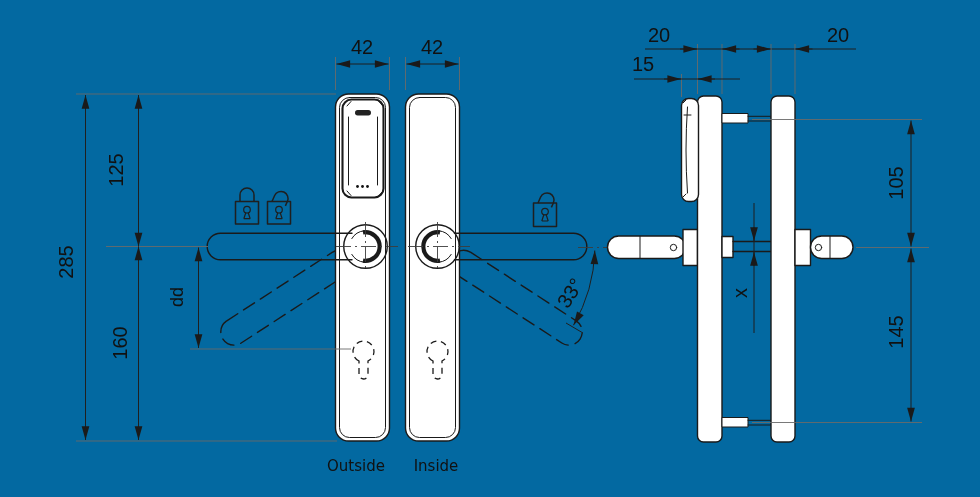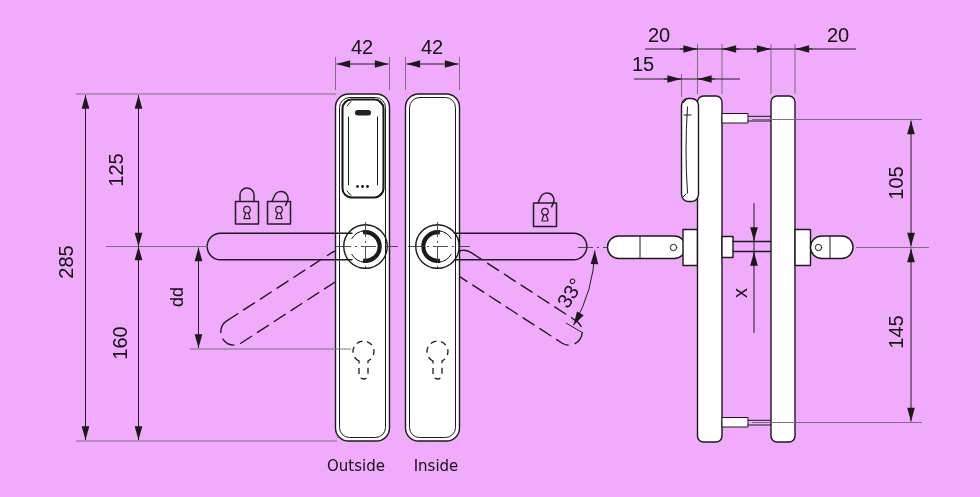--- a/index.html
+++ b/index.html
@@ -1,16 +1,16 @@
 <!DOCTYPE html>
 <html><head>
 <meta charset="utf-8">
 <style>
   html,body{margin:0;padding:0;background:#fff;}
-  .stage{width:980px;height:497px;background:#f0abfc;position:relative;font-family:"Liberation Sans",sans-serif;}
+  .stage{width:980px;height:497px;background:#0369a1;position:relative;font-family:"Liberation Sans",sans-serif;}
   svg{display:block;}
   .geo{fill:none;stroke:#1a1a1a;stroke-width:1.4;stroke-linejoin:round;stroke-linecap:round;}
   .geow{fill:#ffffff;stroke:#1a1a1a;stroke-width:1.4;stroke-linejoin:round;}
   .thick{stroke-width:2.1;}
   .thin{stroke-width:1;}
   .dim{fill:none;stroke:#1f1f1f;stroke-width:1;}
   .ext{fill:none;stroke:#6a6a6a;stroke-width:0.9;}
   .cl{fill:none;stroke:#3c3c3c;stroke-width:0.9;stroke-dasharray:15 4 2 4;}
   .dash{fill:none;stroke:#1a1a1a;stroke-width:1.4;stroke-dasharray:13 7;stroke-linecap:round;}
   .dashk{fill:none;stroke:#1a1a1a;stroke-width:1.3;stroke-dasharray:6 4.5;}

